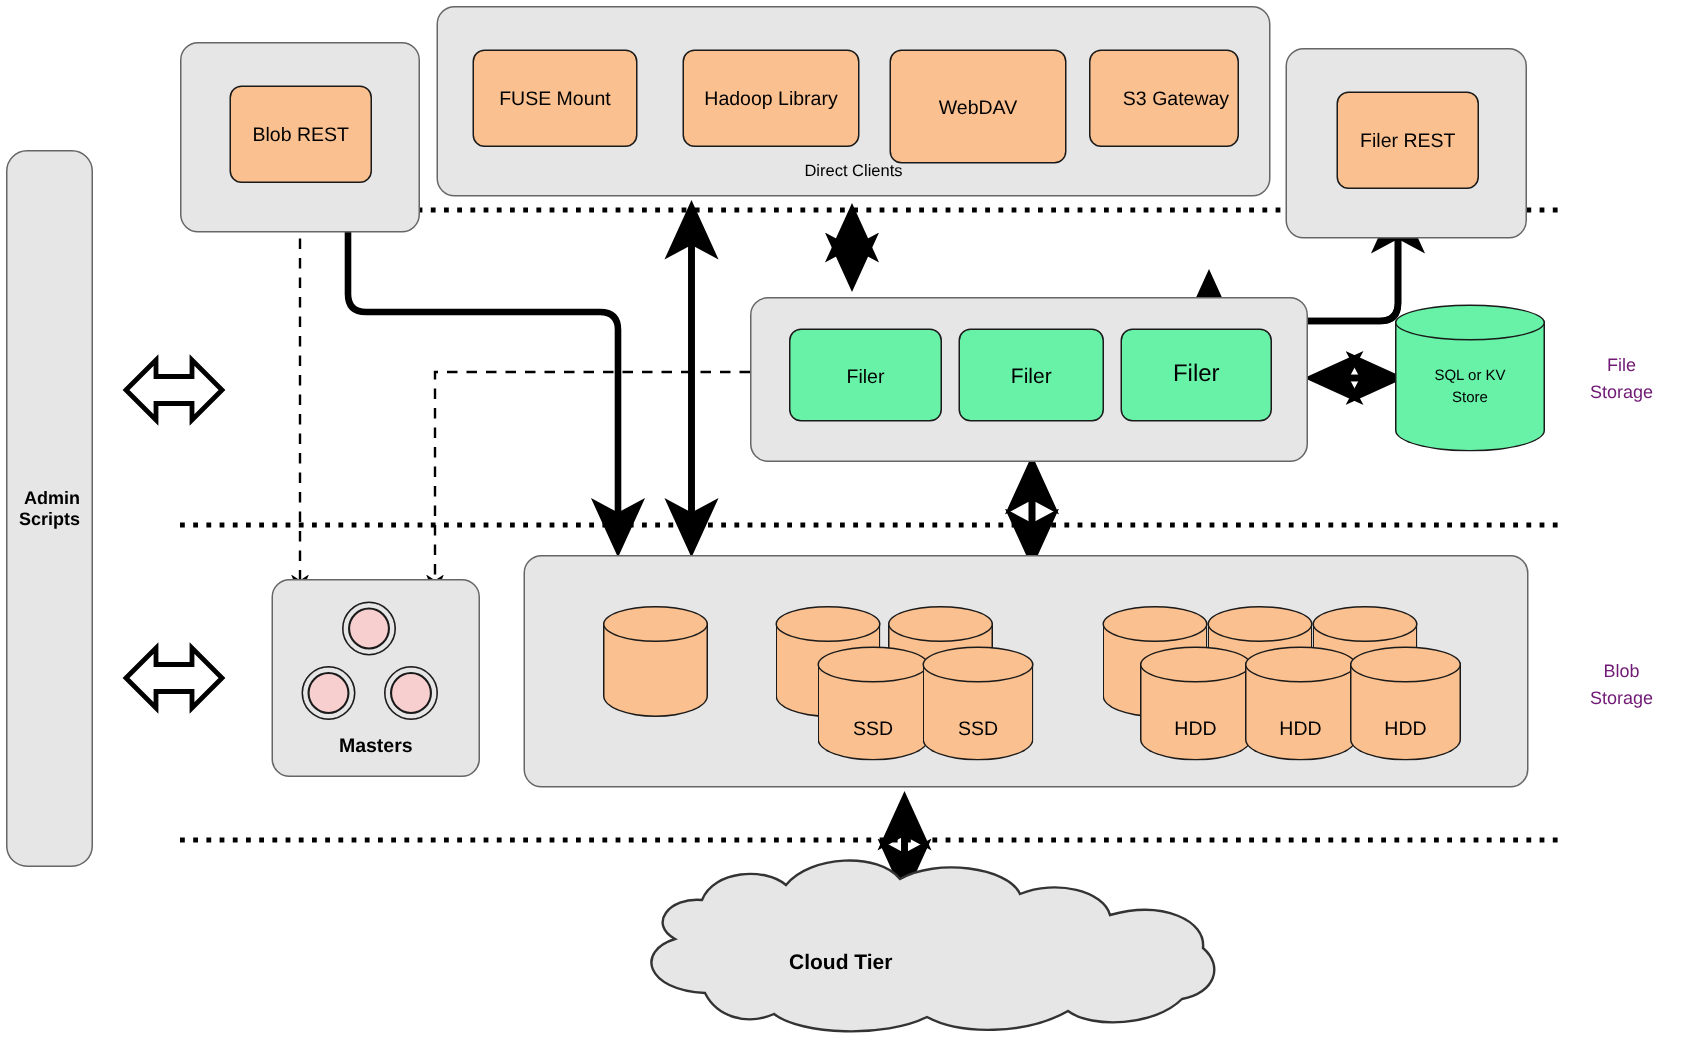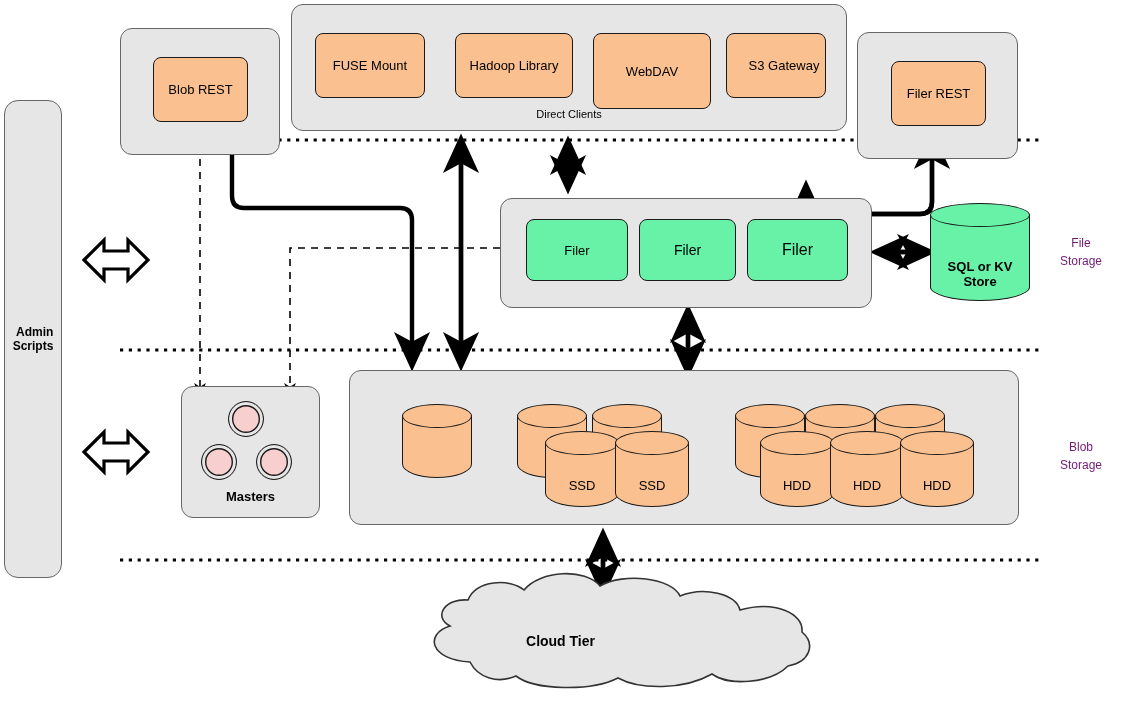--- a/index.html
+++ b/index.html
@@ -20,21 +20,21 @@
   .bold{font-weight:bold;}
   .mastercircle{position:absolute;border-radius:50%;background:#F7CFCF;border:1.4px solid #1a1a1a;
         box-shadow:inset 0 0 0 3px #E6E6E6, inset 0 0 0 4.4px #1a1a1a;box-sizing:border-box;}
   .cyl{position:absolute;}
   .cyl .body{position:absolute;left:0;right:0;bottom:0;background:#FAC090;border-left:1px solid #1a1a1a;
         border-right:1px solid #1a1a1a;border-bottom:1px solid #1a1a1a;border-radius:0 0 50% 50%/0 0 14px 14px;}
   .cyl .cap{position:absolute;left:0;right:0;top:0;height:22px;border-radius:50%;border:1px solid #1a1a1a;
         background:#FAC090;}
   .cyl .txt{position:absolute;left:0;right:0;bottom:14px;text-align:center;font-size:13px;}
   .greencyl .body,.greencyl .cap{background:#67F2A8;}
-  .greencyl .txt{bottom:12px;font-weight:bold;font-size:13px;line-height:15px;}
+  .greencyl .txt{bottom:28px;font-weight:normal;font-size:10px;line-height:15px;}
   .admin{position:absolute;left:4px;top:100px;width:58px;height:478px;background:#E6E6E6;border:1px solid #666;
         border-radius:14px;display:flex;align-items:center;justify-content:center;box-sizing:border-box;}
   .admin span{font-size:12px;font-weight:bold;text-align:right;line-height:14px;}
   .cloudlabel{position:absolute;left:0;right:0;top:633px;text-align:center;font-size:14px;font-weight:bold;}
 </style>
 </head>
 <body>
 
 <div class="canvas">
 

